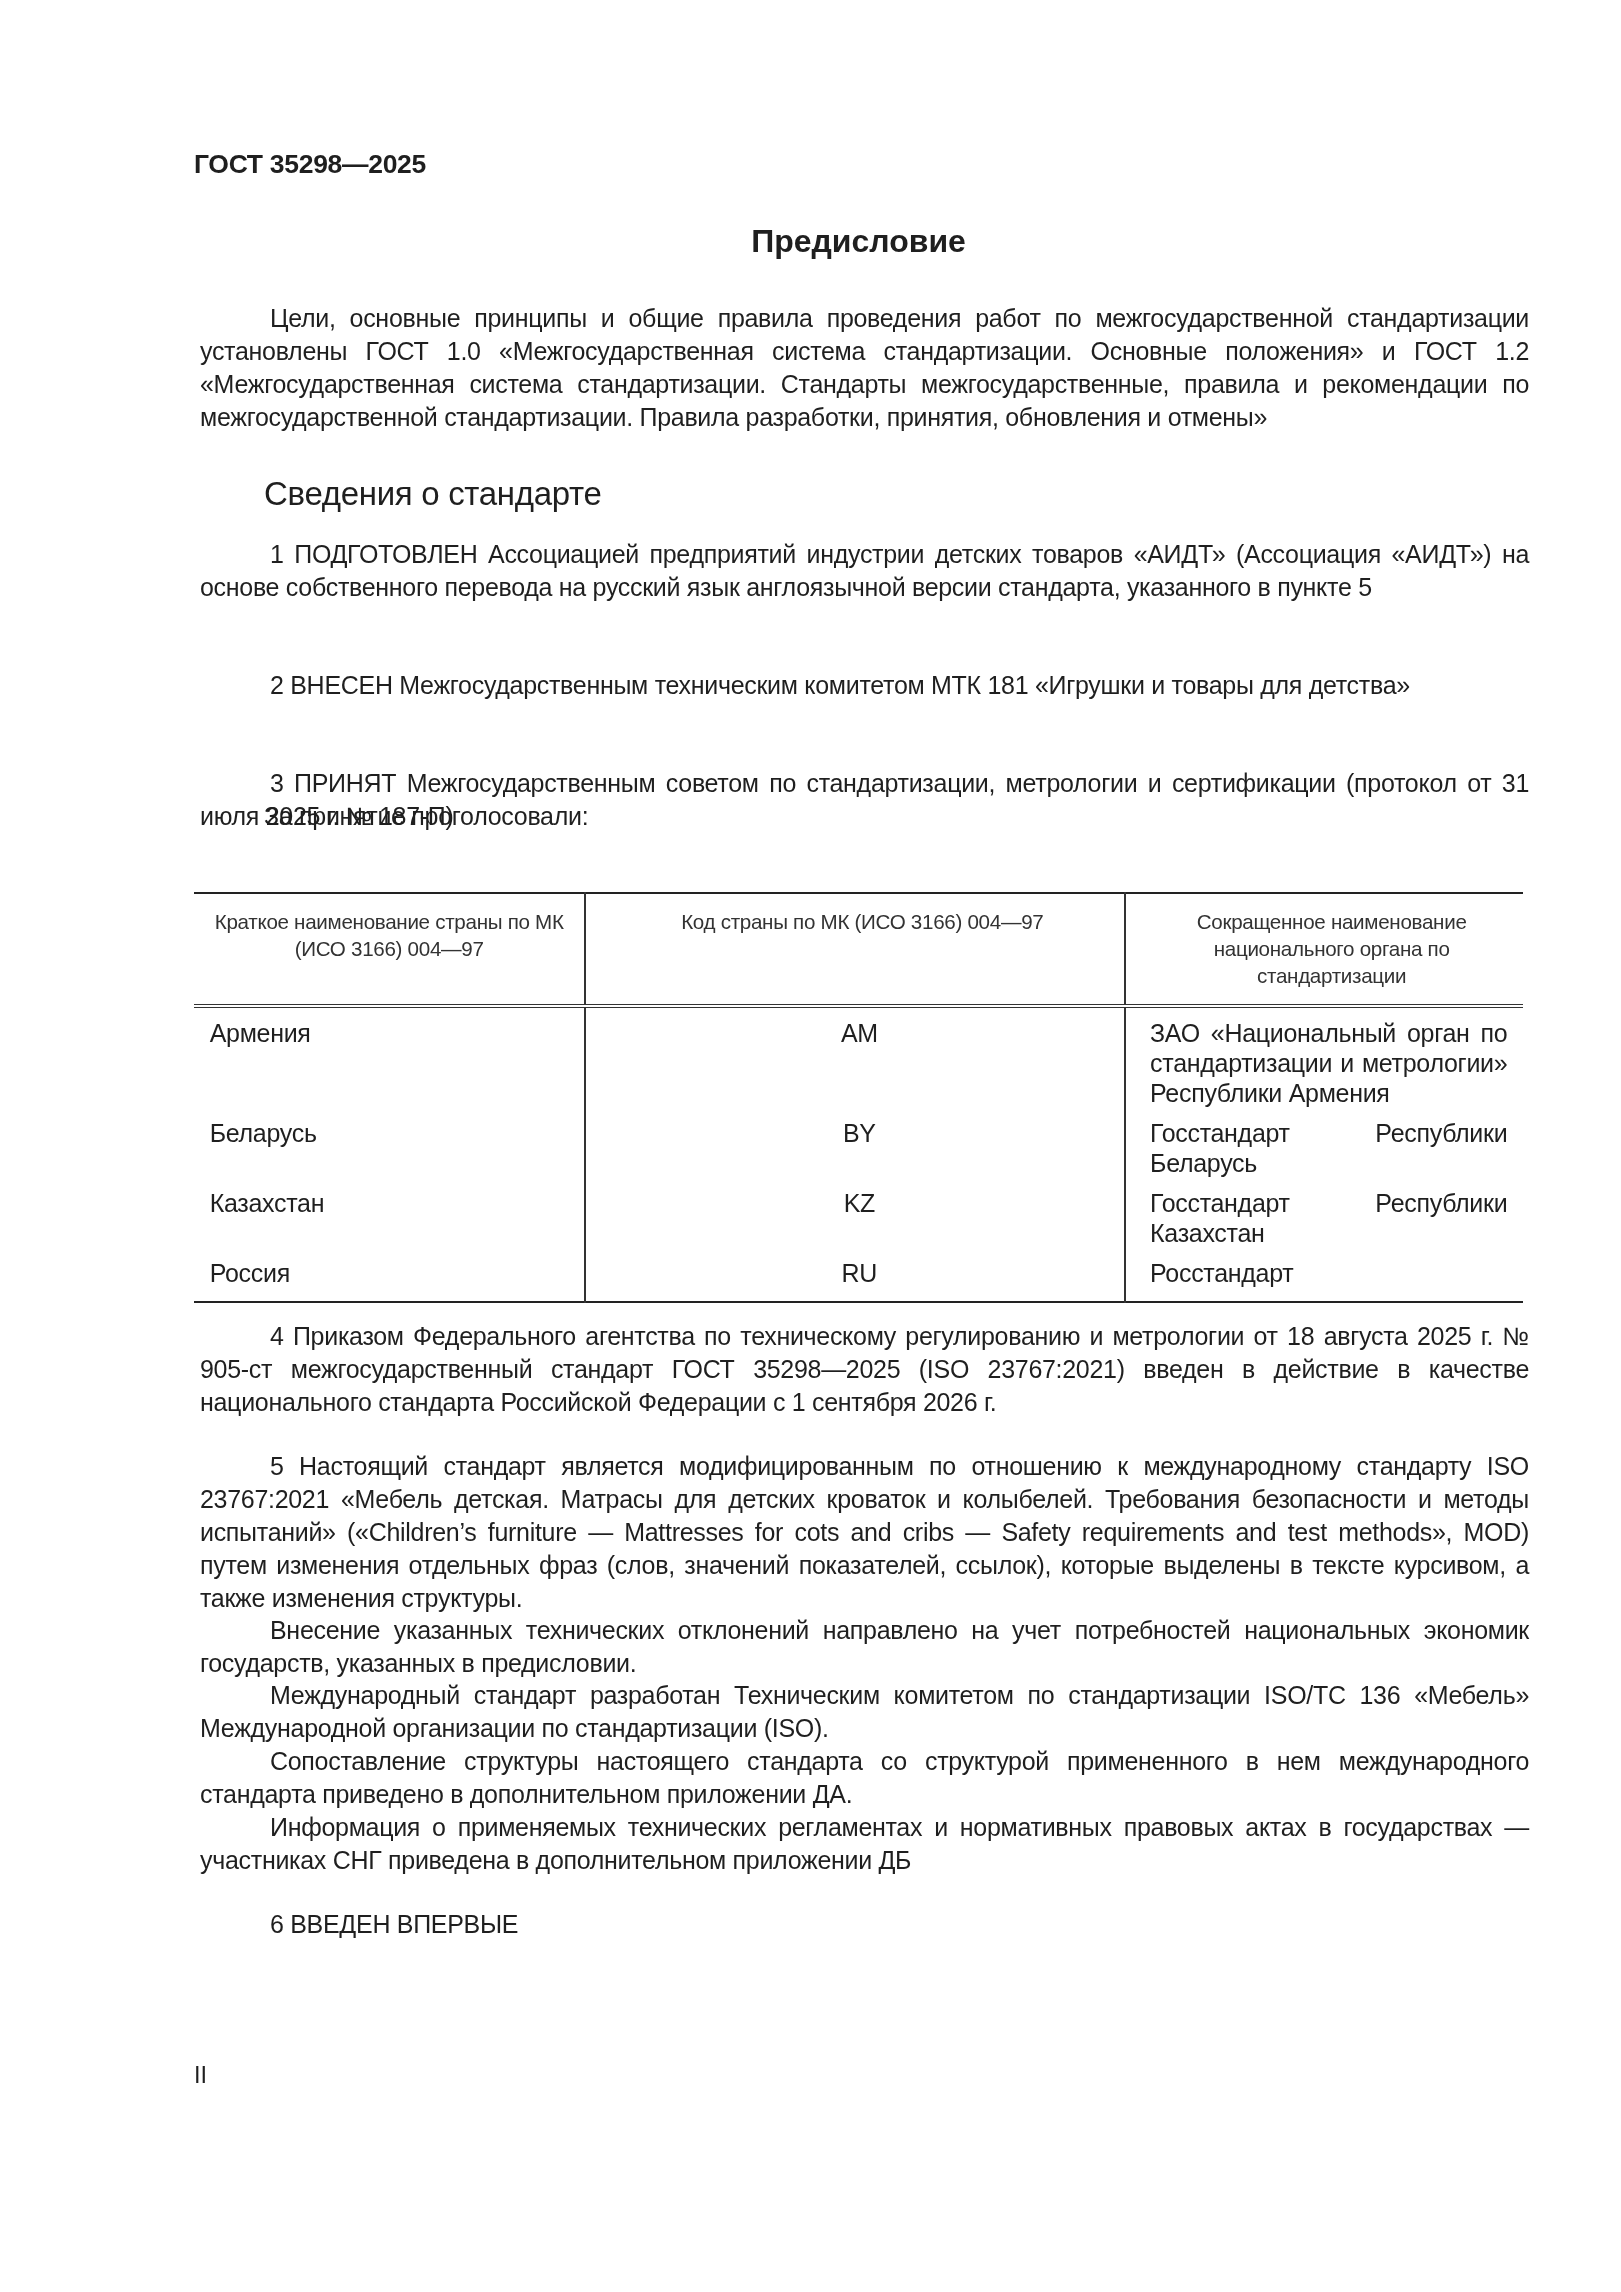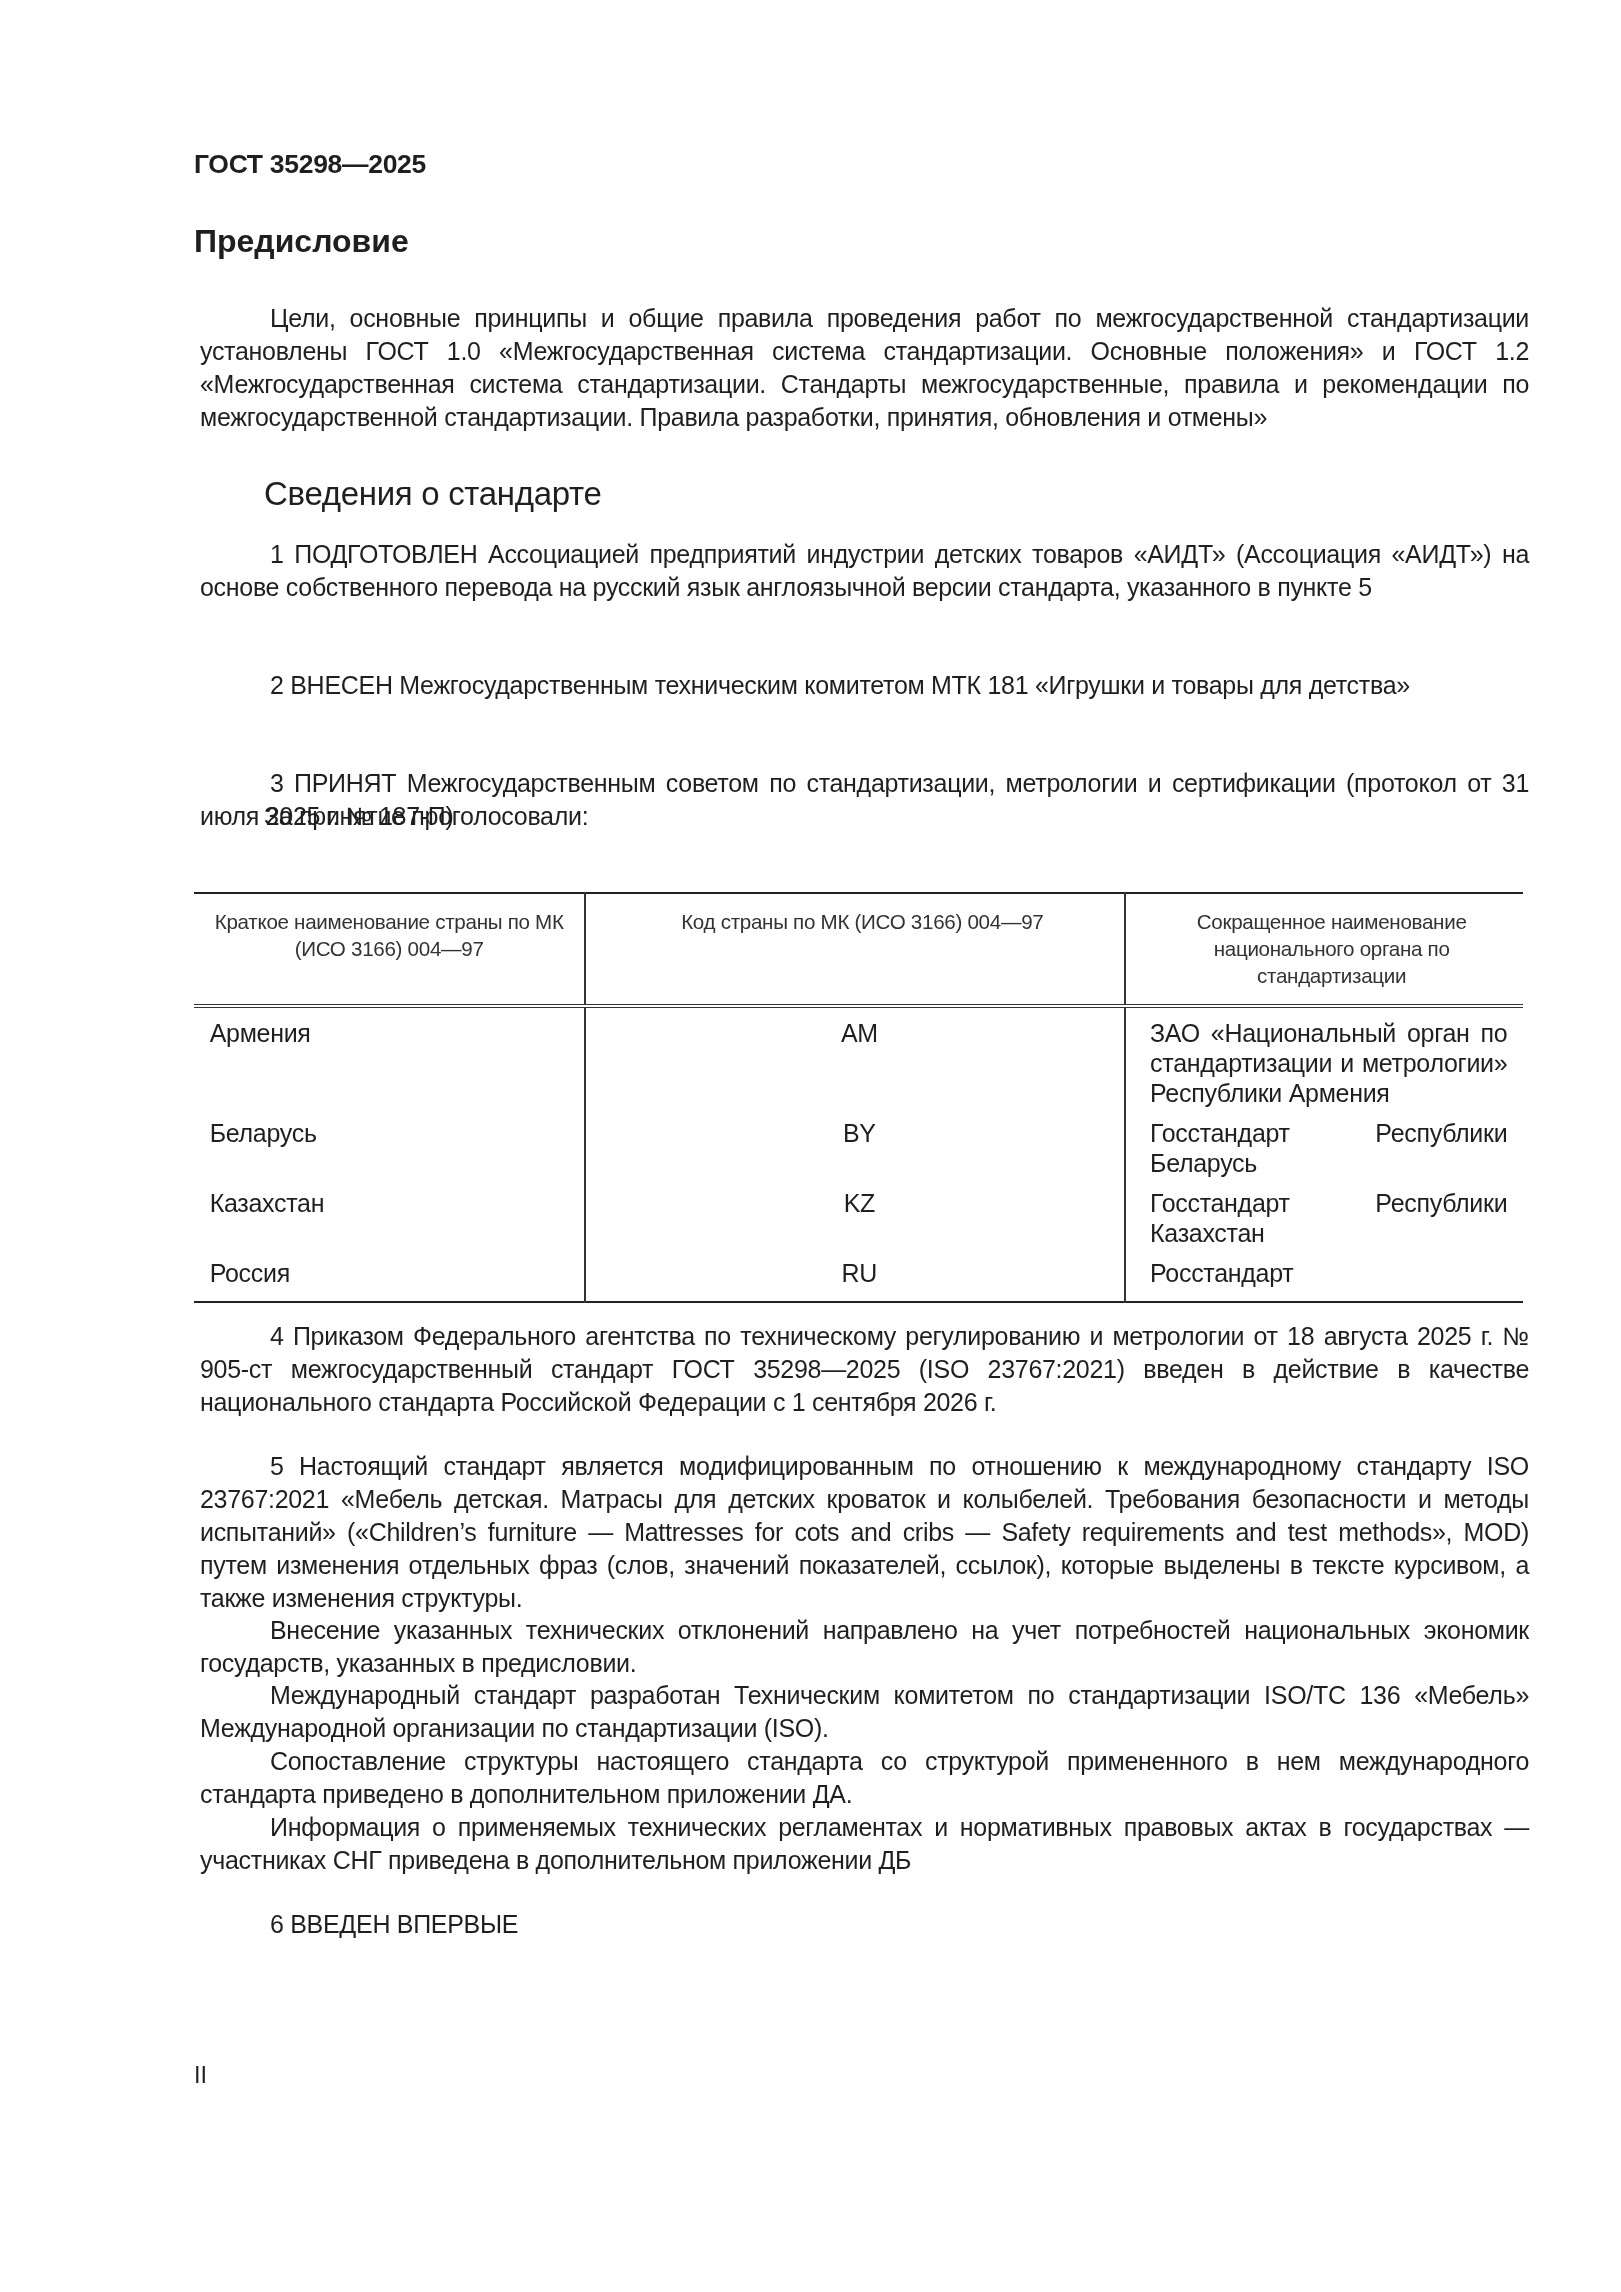--- a/index.html
+++ b/index.html
@@ -1,20 +1,20 @@
 <!DOCTYPE html>
 <html><head>
   <meta charset="utf-8">
   <style>
     html, body { margin: 0; padding: 0; background: #ffffff; }
     body { width: 1621px; height: 2293px; position: relative; overflow: hidden;
            font-family: "Liberation Sans", "DejaVu Sans", sans-serif; color: #1f1f1f; }
     .page { position: absolute; left: 194px; top: 0; width: 1329px; }
     .hdr { position: absolute; top: 149px; left: 0; font-weight: bold; font-size: 26.5px; letter-spacing: -0.3px; }
-    .title { position: absolute; top: 223px; left: 0; width: 1329px; font-weight: bold; font-size: 32px; }
+    .title { position: absolute; top: 223px; left: 0; width: 1329px; text-align: center; font-weight: bold; font-size: 32px; }
     .p { position: absolute; left: 6px; width: 1329px; font-size: 25px; line-height: 33px;
          text-align: justify; text-align-last: left; letter-spacing: -0.3px; margin-top: 16px; }
     .ind { text-indent: 70px; }
     .sub { position: absolute; left: 70px; font-size: 33px; font-weight: normal; letter-spacing: -0.3px; }
     .votes { position: absolute; left: 70px; font-size: 25px; letter-spacing: -0.3px; }
     table { position: absolute; left: 0; top: 892px; width: 1329px; border-collapse: collapse;
             border-top: 2.5px solid #222; border-bottom: 2.5px solid #222; }
     th, td { font-size: 25px; letter-spacing: -0.3px; vertical-align: top; }
     th { font-weight: normal; font-size: 20.6px; line-height: 27px; text-align: center; padding: 13.7px 9.8px 15.7px; color: #333; }
     thead tr { border-bottom: 4.9px double #333; }

